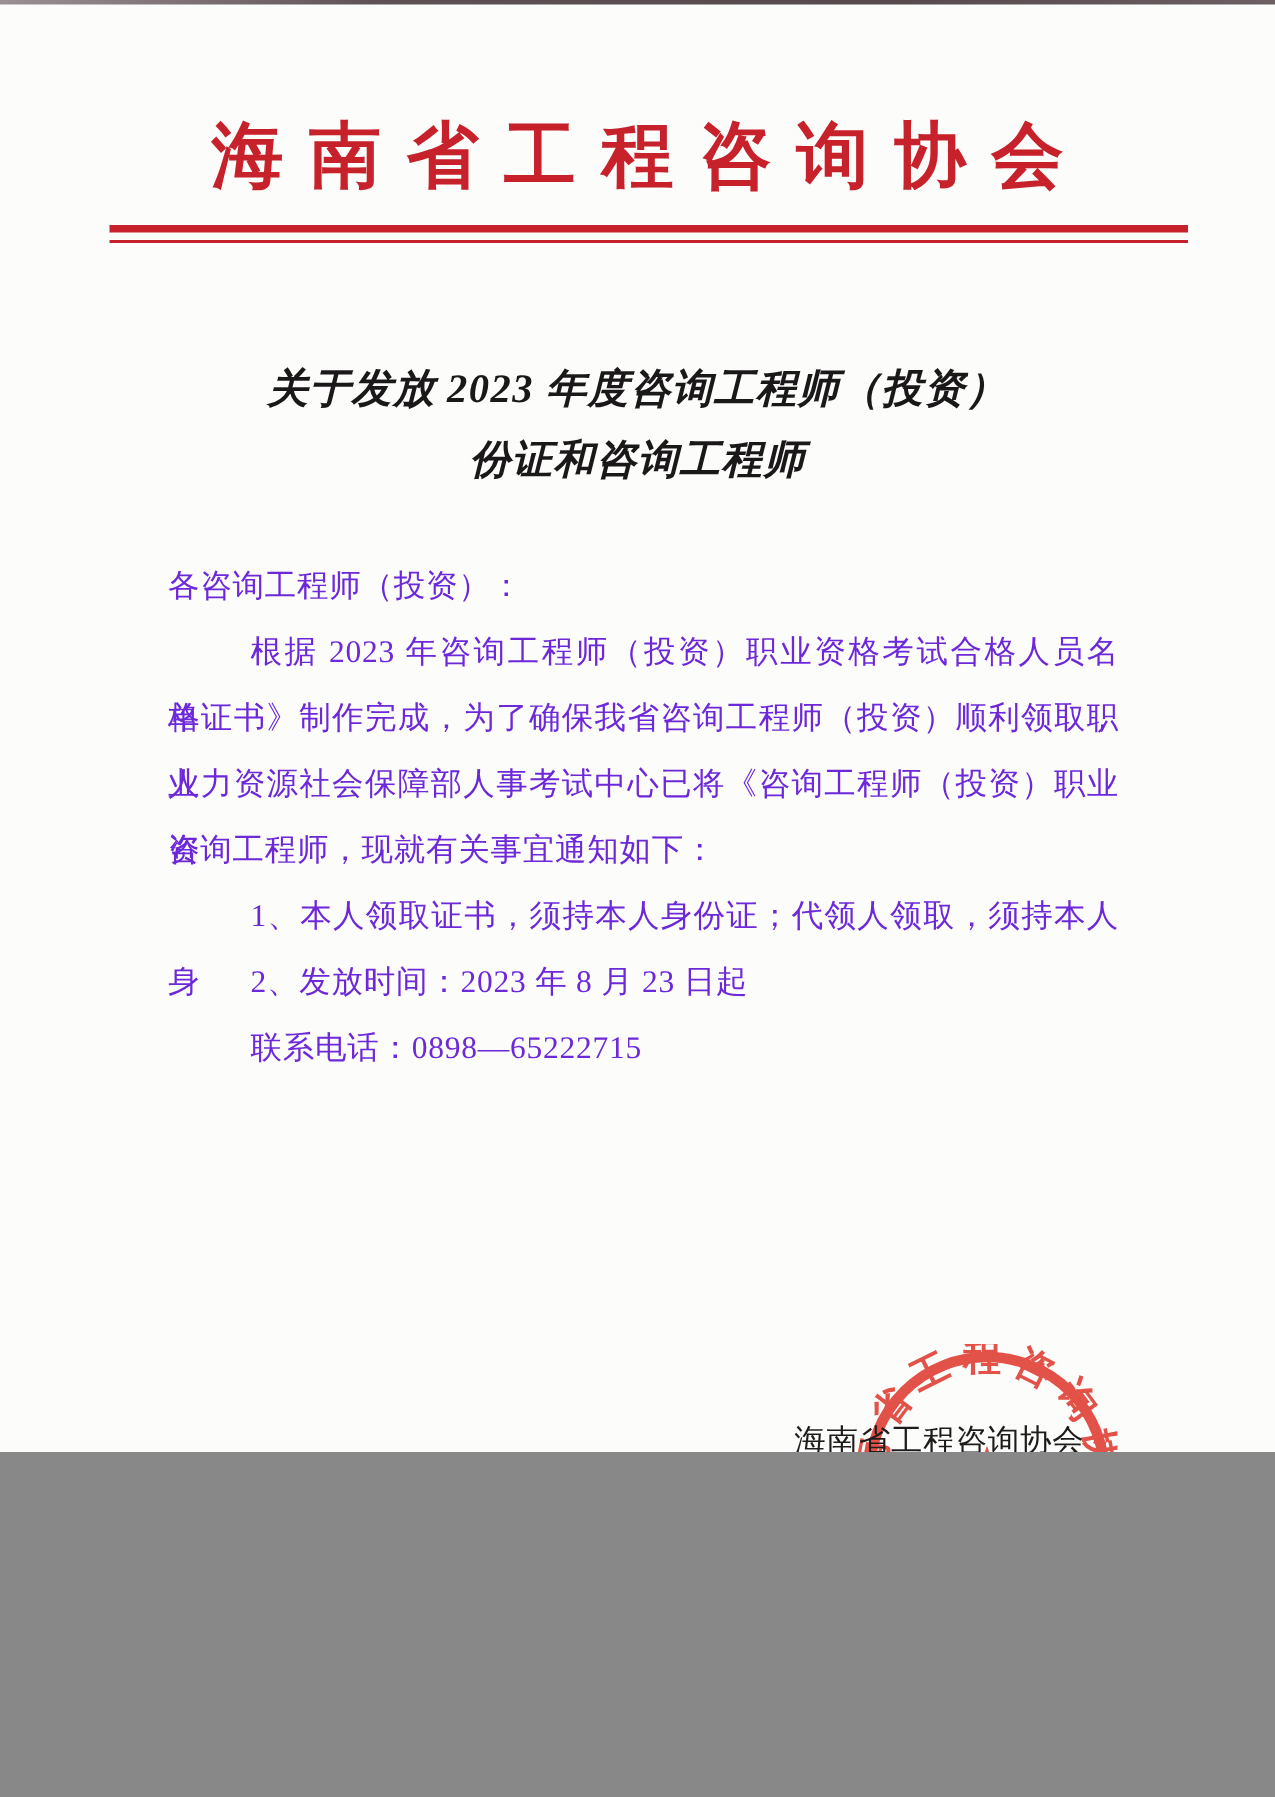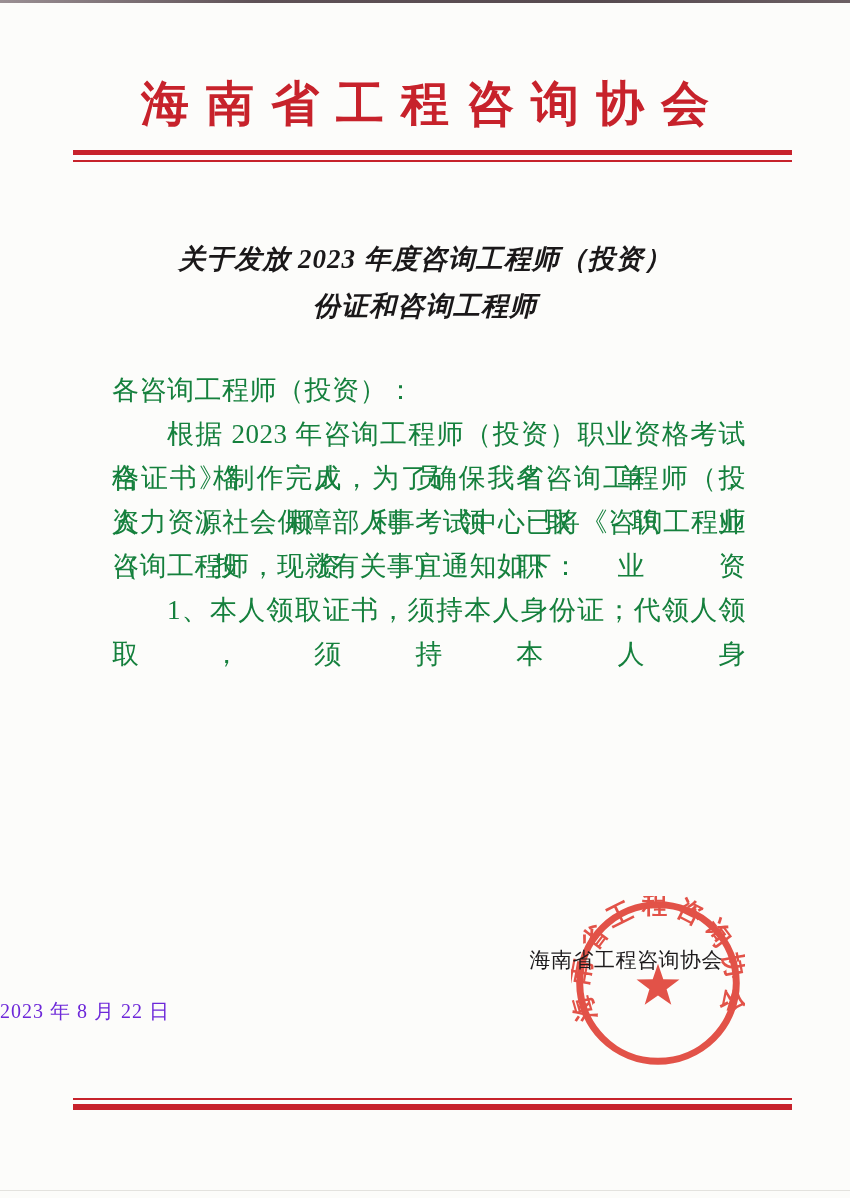--- a/index.html
+++ b/index.html
@@ -1,19 +1,19 @@
 <!DOCTYPE html>
 <html><head>
 <meta charset="utf-8">
 <style>
   html, body { margin: 0; padding: 0; background: #888; }
   .page {
     position: relative;
     width: 850px;
-    height: 1198px;
+    height: 968px;
     margin: 0 auto;
     background: #fcfcfa;
     overflow: hidden;
     font-family: "Liberation Serif", serif;
   }
   
   .scan-edge-top {
     position: absolute; top: 0; left: 0; width: 850px; height: 3px;
     background: linear-gradient(to right, #9a8f93, #5e5156 30%, #564a4f 70%, #6b5f63);
   }
@@ -45,22 +45,22 @@
     color: #1a1819;
     font-size: 27px;
     font-weight: bold;
     line-height: 47px;
     letter-spacing: 1px;
     font-style: italic;
   }
   
   .body-text {
     position: absolute; top: 368px; left: 112px; width: 634px;
-    color: #15803d;
-    font-size: 27px;
+    color: #6d28d9;
+    font-size: 21px;
     z-index: 2;
   }
   .body-line {
     height: 44px;
     line-height: 44px;
     white-space: nowrap;
     letter-spacing: 0.5px;
   }
   .body-line.indent { text-indent: 55px; }
   .body-line.fill { white-space: normal; text-align: justify; text-align-last: justify; }
@@ -102,20 +102,22 @@
     <div>份证和咨询工程师</div>
   </div>
 
   <div class="body-text">
     <div class="body-line">各咨询工程师（投资）：</div>
     <div class="body-line indent fill">根据 2023 年咨询工程师（投资）职业资格考试合格人员名单，</div>
     <div class="body-line fill">格证书》制作完成，为了确保我省咨询工程师（投资）顺利领取职业</div>
     <div class="body-line fill">人力资源社会保障部人事考试中心已将《咨询工程师（投资）职业资</div>
     <div class="body-line">咨询工程师，现就有关事宜通知如下：</div>
     <div class="body-line indent fill">1、本人领取证书，须持本人身份证；代领人领取，须持本人身</div>
+    <div class="body-line indent">2、发放时间：2023 年 8 月 23 日起</div>
+    <div class="body-line indent">联系电话：0898—65222715</div>
   </div>
 
   <svg class="seal" viewBox="0 0 200 200" xmlns="http://www.w3.org/2000/svg">
     <circle cx="100" cy="100" r="90" fill="none" stroke="#df3b30" stroke-width="8"></circle>
     <path id="seal-arc" d="M 34.5,145.9 A 80,80 0 1 1 165.5,145.9" fill="none"></path>
     <text font-size="29" fill="#df3b30" letter-spacing="8" font-family="Liberation Serif, serif" font-weight="bold">
       <textPath href="#seal-arc" startOffset="8">海南省工程咨询协会</textPath>
     </text>
     <polygon fill="#df3b30" points="100,78 106.1,95.6 124.7,96 109.9,107.2 115.3,125 100,114.4 84.7,125 90.1,107.2 75.3,96 93.9,95.6"></polygon>
   </svg>

